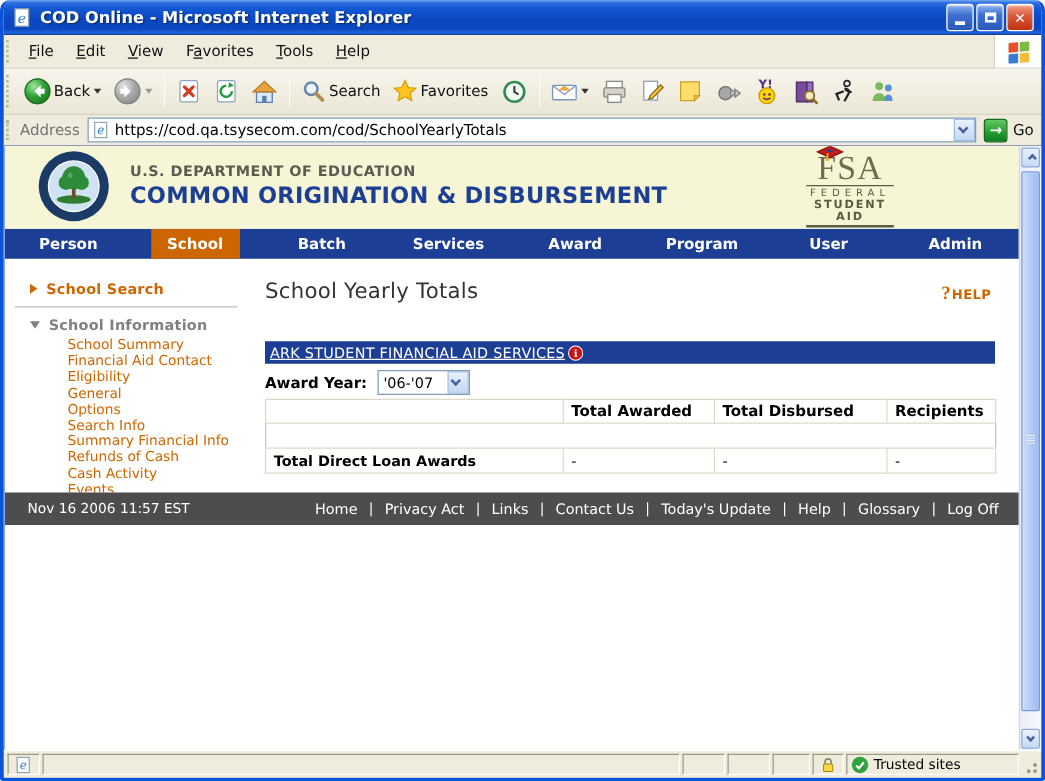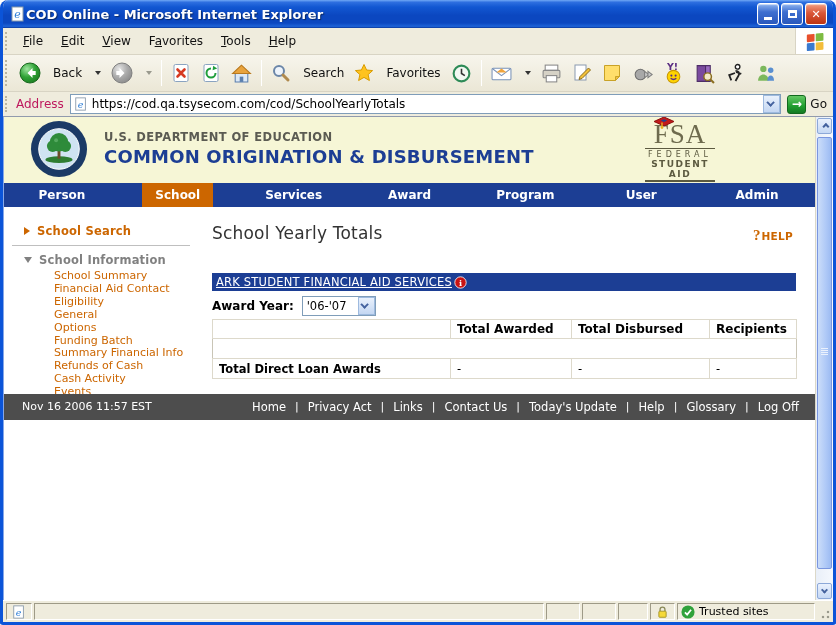--- a/index.html
+++ b/index.html
@@ -6,49 +6,49 @@
   html,body { background:#fff; }
   body { font-family:"DejaVu Sans","Liberation Sans",sans-serif; font-size:12px; }
 
   .window { width:836px; height:625px; display:flex; flex-direction:column;
     border-left:3px solid #0B54D8; border-right:3px solid #0B54D8; border-bottom:3px solid #0B54D8;
     border-radius:8px 8px 3px 3px; overflow:hidden; background:#EFECDD; }
 
   
   .titlebar { height:28px; flex:0 0 28px; display:flex; align-items:center; padding:0 6px 0 7px;
     background:linear-gradient(180deg,#71A8F5 0%,#2E6FE0 8%,#1257D2 25%,#0B47C0 55%,#0B47C0 82%,#1E63D8 94%,#09379B 100%); }
-  .titlebar .title { color:#fff; font-weight:bold; font-size:13px; text-shadow:1px 1px 1px #0A2A66; flex:1;
+  .titlebar .title { color:#fff; font-weight:bold; font-size:13px; text-shadow:1px 1px 1px #0A2A66; margin-left:6px; flex:1;
     white-space:nowrap; overflow:hidden; }
   .winbtn { width:22px; height:22px; margin-left:2px; border-radius:3px; border:1px solid #fff;
     display:flex; align-items:center; justify-content:center; color:#fff; font-weight:bold; font-size:11px;
     background:linear-gradient(180deg,#8FB4F0 0%,#3E6FD0 40%,#2A58BC 100%); box-shadow:inset 0 1px 1px rgba(255,255,255,.6); cursor:default;}
   .winbtn.close { background:linear-gradient(180deg,#F2A083 0%,#DA5638 45%,#BE3411 100%); }
   .winbtn.min span { display:block; width:8px; height:3px; background:#fff; margin-top:9px; }
   .winbtn.max span { display:block; width:9px; height:8px; border:2px solid #fff; border-top-width:3px; }
 
   
   .menubar { height:27px; flex:0 0 27px; display:flex; align-items:center; background:#EFECDD; border-bottom:1px solid #D8D4C4; }
   .grip { width:5px; height:70%; margin:0 4px 0 2px; border-left:2px dotted #B9B5A0; }
   .menu-item { padding:3px 9px; color:#111; font-size:12px; cursor:default; }
   .menu-item u { text-decoration:underline; }
   .menubar-spacer { flex:1; }
   .throbber { width:38px; height:26px; background:#fff; display:flex; align-items:center; justify-content:center; border-left:1px solid #D8D4C4;}
 
   
   .toolbar { height:37px; flex:0 0 37px; display:flex; align-items:center; background:linear-gradient(180deg,#F7F5EC,#EBE7D6); border-bottom:1px solid #D8D4C4; padding-right:4px;}
-  .tbtn { display:flex; align-items:center; gap:12px; padding:2px 5px; border-radius:3px; cursor:default; }
+  .tbtn { display:flex; align-items:center; gap:2px; padding:2px 5px; border-radius:3px; cursor:default; }
   .tbtn .lbl { font-size:12px; color:#111; }
   .caret { width:0; height:0; border-left:3px solid transparent; border-right:3px solid transparent; border-top:4px solid #333; margin-left:1px;}
   .caret.dim { border-top-color:#9a9a8e; }
   .tsep { width:1px; height:26px; background:#CFCBBA; border-right:1px solid #fff; margin:0 4px; }
   .icon { display:inline-flex; align-items:center; justify-content:center; }
 
   
   .addressbar { height:25px; flex:0 0 25px; display:flex; align-items:center; background:#EFECDD; border-bottom:1px solid #919AAD; padding-right:6px;}
-  .addr-label { color:#be185d; font-size:12px; margin:0 6px 0 2px; }
+  .addr-label { color:#737373; font-size:12px; margin:0 6px 0 2px; }
   .addr-field { flex:1; height:20px; background:#fff; border:1px solid #7F9DB9; display:flex; align-items:center; padding-left:3px; }
   .addr-field .url { flex:1; font-size:12px; color:#000; margin-left:4px; white-space:nowrap; overflow:hidden; }
   .addr-drop { width:17px; height:18px; background:linear-gradient(180deg,#E9F1FC,#C4D7F2); border:1px solid #9EBADF; display:flex; align-items:center; justify-content:center; }
   .chev { width:6px; height:6px; border-left:2px solid #44629E; border-bottom:2px solid #44629E; transform:rotate(-45deg) translateY(-2px); }
   .go-area { display:flex; align-items:center; gap:4px; margin-left:6px; }
   .go-btn { width:19px; height:19px; border-radius:3px; background:linear-gradient(180deg,#63C763,#1F9E2F 60%,#147A22); border:1px solid #12691D;
     color:#fff; font-weight:bold; display:flex; align-items:center; justify-content:center; font-size:12px;}
   .go-lbl { font-size:12px; color:#111; }
 
   
@@ -427,20 +427,23 @@
       </div>
 
       <div class="navbar" id="navbar">
           <div class="nav-item">
             <span>Person</span>
           </div>
           <div class="nav-item active">
             <span>School</span>
           </div>
           <div class="nav-item">
+            <span>Batch</span>
+          </div>
+          <div class="nav-item">
             <span>Services</span>
           </div>
           <div class="nav-item">
             <span>Award</span>
           </div>
           <div class="nav-item">
             <span>Program</span>
           </div>
           <div class="nav-item">
             <span>User</span>
@@ -454,21 +457,21 @@
         <div class="sidebar" id="sidebar">
             <div class="side-header"><span class="arrow collapsed"></span>School Search</div>
             <div class="side-sep"></div>
             <div class="side-header expanded"><span class="arrow expanded"></span>School Information</div>
             <ul class="side-items">
               <li>School Summary</li>
               <li>Financial Aid Contact</li>
               <li>Eligibility</li>
               <li>General</li>
               <li>Options</li>
-              <li>Funding Batch</li>
+              <li>Search Info</li>
               <li>Summary Financial Info</li>
               <li>Refunds of Cash</li>
               <li>Cash Activity</li>
               <li>Events</li>
             </ul>
           </div>
 
         <div class="main">
           <div class="page-title">School Yearly Totals</div>
           <div class="help">

